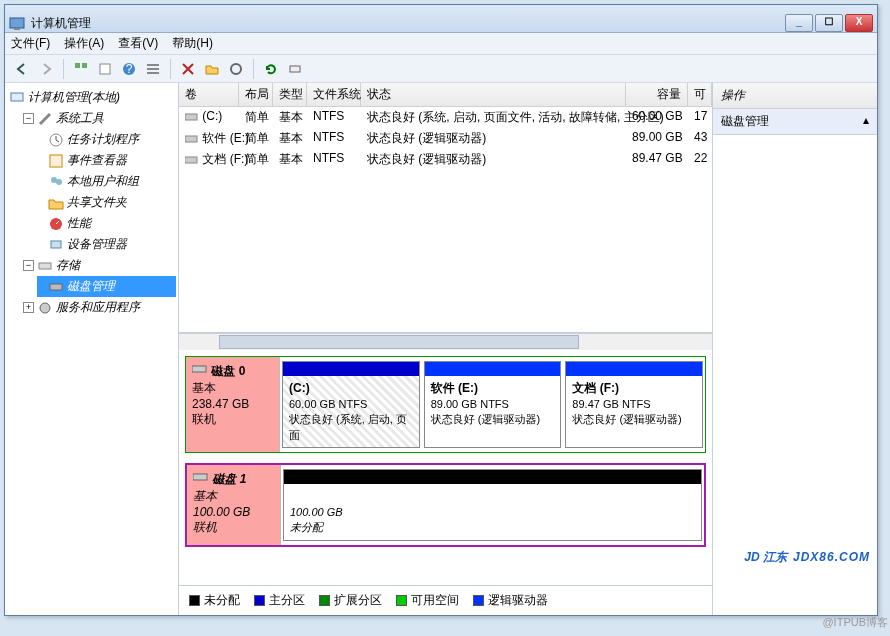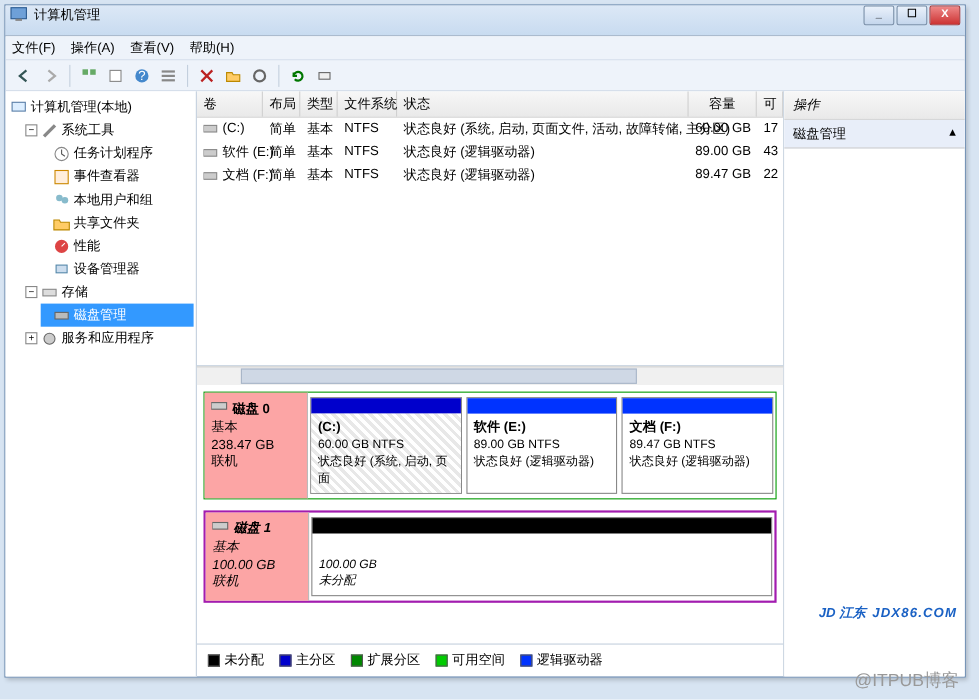--- a/index.html
+++ b/index.html
@@ -1,43 +1,43 @@
 <!DOCTYPE html>
 <html><head>
 <meta charset="utf-8">
 <style>
 * { box-sizing: border-box; margin: 0; padding: 0; font-family: "Microsoft YaHei", Tahoma, sans-serif; font-size: 12px; }
 body { background: #d7e4f2; width: 890px; height: 636px; overflow: hidden; position: relative; }
 .window { position: absolute; left: 4px; top: 4px; width: 874px; height: 612px; background: #fff; border: 1px solid #5a7ea8; box-shadow: 2px 2px 4px rgba(0,0,0,.2); }
-.titlebar { height: 28px; background: linear-gradient(#dce8f6,#c8dbf0); display: flex; align-items: flex-start; padding: 0 4px; border-bottom: 1px solid #9aacc3; }
+.titlebar { height: 28px; background: linear-gradient(#dce8f6,#c8dbf0); display: flex; align-items: flex-end; padding: 0 4px; border-bottom: 1px solid #9aacc3; }
 .titlebar .icon { width: 16px; height: 16px; margin-right: 6px; }
 .titlebar .title { flex: 1; }
 .winbtns { display: flex; }
 .winbtn { width: 28px; height: 18px; margin-left: 2px; border: 1px solid #7a8fa8; background: linear-gradient(#eaf1fb,#c4d6ec); font-weight: bold; text-align: center; line-height: 14px; font-size: 10px; border-radius: 2px; cursor: default; }
 .winbtn.close { background: linear-gradient(#e88,#c33); color: #fff; border-color: #a33; }
 .menubar { height: 22px; background: #eef3fa; border-bottom: 1px solid #d0dae8; display: flex; align-items: center; padding-left: 6px; }
 .menubar span { margin-right: 14px; cursor: default; }
 .toolbar { height: 28px; background: #eef3fa; border-bottom: 1px solid #d0dae8; display: flex; align-items: center; padding-left: 6px; gap: 2px; }
 .tbtn { width: 22px; height: 22px; border: 1px solid transparent; display: flex; align-items: center; justify-content: center; cursor: default; }
 .tbtn svg { width: 14px; height: 14px; }
 .tsep { width: 1px; height: 20px; background: #c3cfdd; margin: 0 4px; }
 .body { display: flex; height: calc(100% - 78px); }
 .tree { width: 174px; border-right: 1px solid #c3cfdd; padding: 4px 2px; overflow: auto; background: #fff; }
 .tree ul { list-style: none; padding-left: 14px; }
-.tree li { padding: 2px 0; white-space: nowrap; cursor: default; display: flex; align-items: center; }
+.tree li { padding: 2px 0; white-space: nowrap; cursor: default; display: flex; align-items: center; font-style: italic; }
 .tree li.sel { background: #3399ff; color: #fff; }
 .tree .tg { width: 11px; height: 11px; border: 1px solid #888; display: inline-flex; align-items: center; justify-content: center; font-size: 9px; margin-right: 3px; line-height: 1; background: #fff; color: #000; }
 .tree .nic { width: 16px; height: 16px; display: inline-block; margin-right: 3px; }
 .main { flex: 1; display: flex; flex-direction: column; border-right: 1px solid #c3cfdd; min-width: 0; }
 .vollist { flex: 0 0 250px; overflow: auto; border-bottom: 1px solid #c3cfdd; position: relative; }
 .vhead { display: flex; background: linear-gradient(#f7f7f7,#e9e9e9); border-bottom: 1px solid #d0d0d0; position: sticky; top: 0; }
 .vhead div { padding: 3px 6px; border-right: 1px solid #d0d0d0; white-space: nowrap; }
 .vrow { display: flex; }
 .vrow div { padding: 2px 6px; white-space: nowrap; }
-.c-vol{width:60px} .c-lay{width:34px} .c-typ{width:34px} .c-fs{width:54px} .c-st{flex:1;min-width:100px} .c-cap{width:62px;text-align:center} .c-av{width:24px;text-align:right}
+.c-vol{width:60px} .c-lay{width:34px} .c-typ{width:34px} .c-fs{width:54px} .c-st{flex:1;min-width:100px} .c-cap{width:62px;text-align:right} .c-av{width:24px;text-align:right}
 .hscroll { height: 17px; background: #f0f0f0; border-top: 1px solid #d0d0d0; position: relative; }
 .hscroll .thumb { position: absolute; left: 40px; top: 1px; width: 360px; height: 14px; background: #cfd8e5; border: 1px solid #a9b6c8; }
 .graph { flex: 1; overflow: auto; padding: 6px; }
 .diskrow { display: flex; margin-bottom: 10px; }
 .diskrow.r0 { border: 1px solid #009900; }
 .diskrow.r1 { border: 2px solid #a21caf; font-style: italic; }
 .dinfo { width: 94px; padding: 6px; border-right: 1px solid #bbb; background: #fca5a5; }
 .dinfo .dt { font-weight: bold; }
 .dparts { flex: 1; display: flex; }
 .part { flex: 1; border: 1px solid #888; margin: 4px 2px; background: #fff; position: relative; }
@@ -49,21 +49,21 @@
 .part.hatch .pbody { background: repeating-linear-gradient(45deg,#fff,#fff 3px,#e8e8e8 3px,#e8e8e8 6px); }
 .legend { border-top: 1px solid #c3cfdd; padding: 6px 10px; display: flex; gap: 14px; font-size: 11px; }
 .lg { display: flex; align-items: center; gap: 4px; }
 .lgbox { width: 11px; height: 11px; border: 1px solid #555; }
 .actions { width: 164px; background: #fff; }
 .ahead { background: linear-gradient(#f7f7f7,#e9e9e9); padding: 4px 8px; border-bottom: 1px solid #d0d0d0; font-style: italic; }
 .asec { background: #e8eef9; padding: 4px 8px; border-bottom: 1px solid #d0d0d0; display: flex; justify-content: space-between; }
 .aitem { padding: 6px 16px; display: flex; justify-content: space-between; cursor: default; }
 .watermark { position: absolute; right: 20px; bottom: 70px; font-size: 44px; font-weight: bold; color: #1a61c4; font-style: italic; pointer-events: none; display: flex; align-items: baseline; }
 .watermark .sub { font-size: 12px; color: #1a61c4; letter-spacing: 1px; margin-left: 6px; }
-.footwm { position: absolute; right: 18px; bottom: 6px; font-size: 16px; color: #999; }
+.footwm { position: absolute; right: 2px; bottom: 6px; font-size: 11px; color: #999; }
 </style>
 </head>
 <body>
 
 <div class="window">
 
   <div class="titlebar">
     <svg class="icon" viewBox="0 0 16 16">
         <rect x="1" y="2" width="14" height="10" fill="#6ea0d8" stroke="#2a5a90"></rect>
         <rect x="5" y="12" width="6" height="2" fill="#888"></rect>

